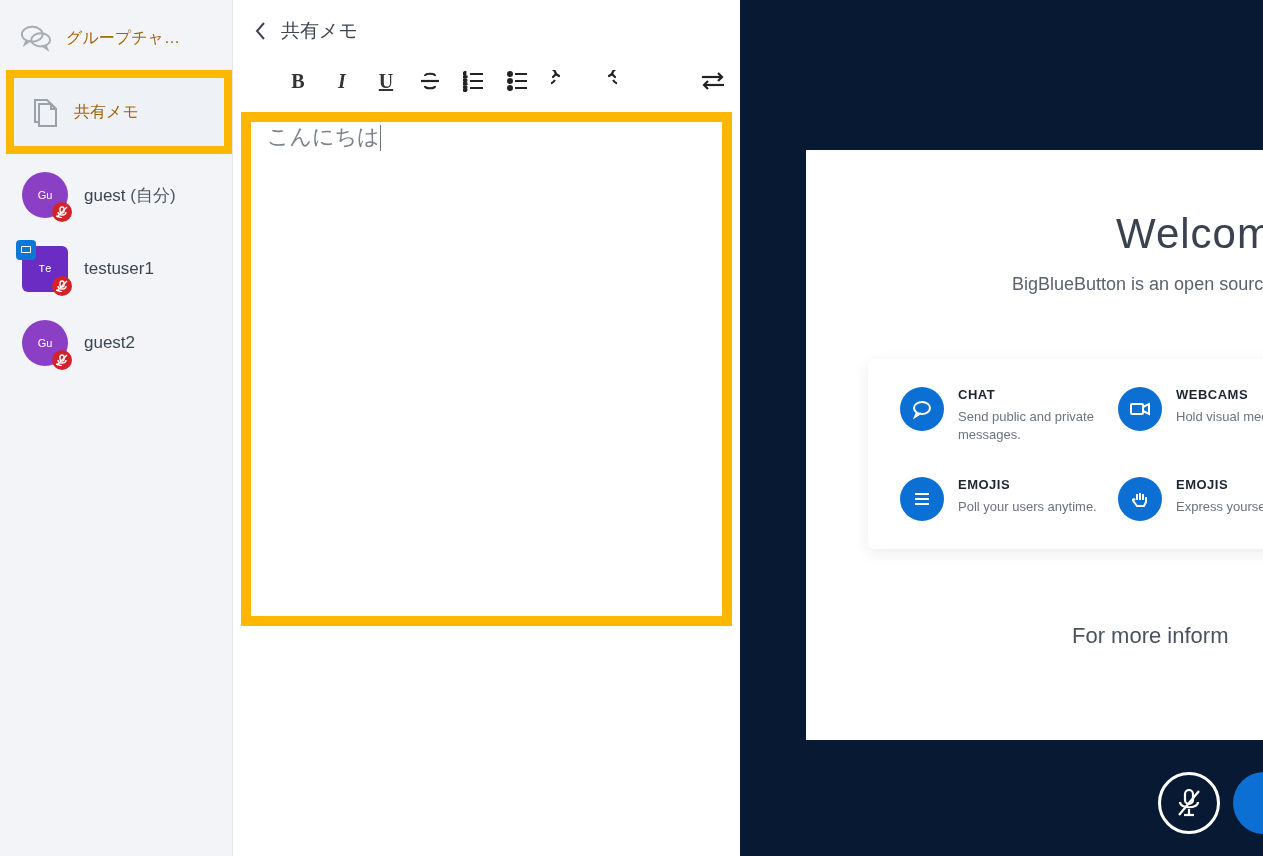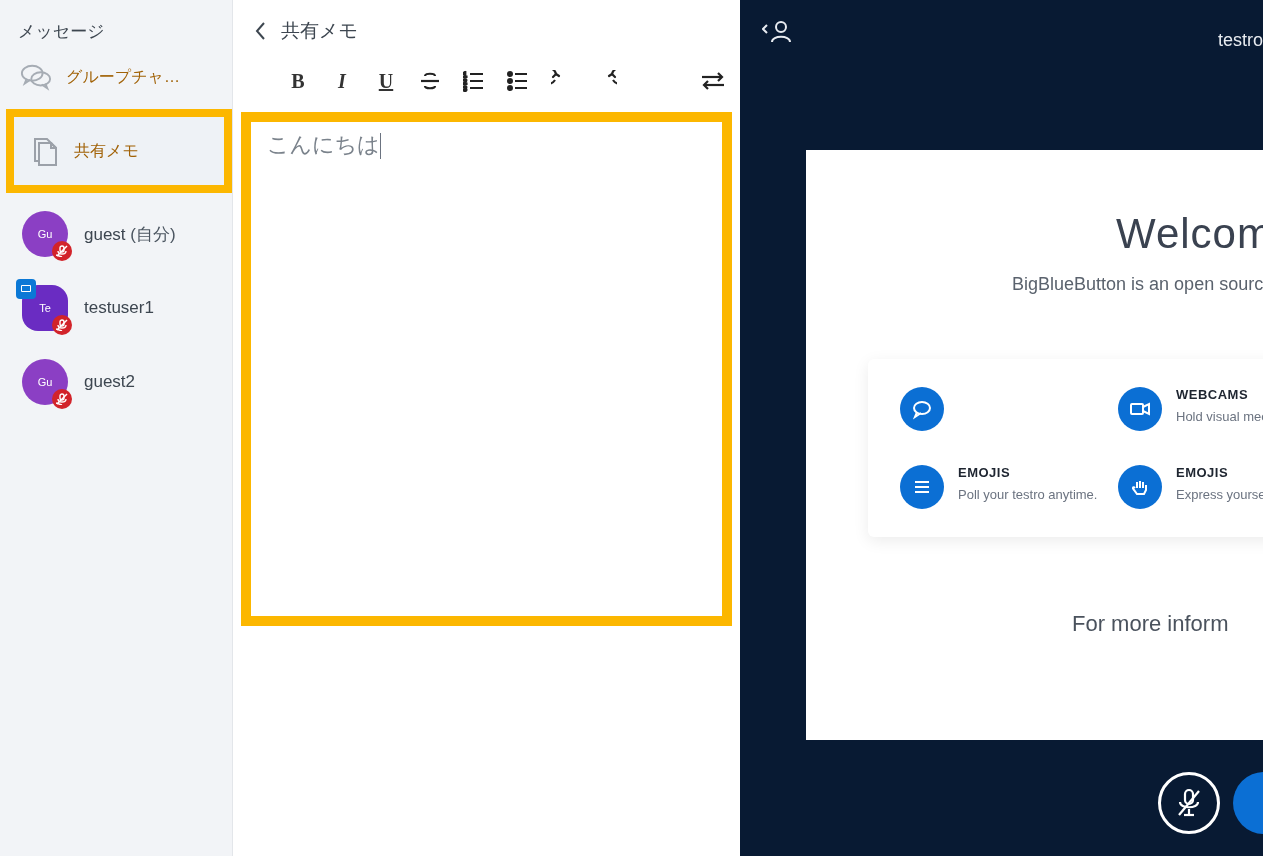--- a/index.html
+++ b/index.html
@@ -29,21 +29,21 @@
   .highlight-box .sb-item { padding: 18px 14px 18px 14px; background:#eef2f6; }
   .users-title { font-size: 17px; color:#3d4650; padding: 6px 18px 6px 14px; }
   .user-row {
     display:flex; align-items:center; gap:16px; padding: 14px 14px 14px 22px;
     color:#3d4650; font-size:17px; cursor:pointer;
   }
   .avatar {
     width:46px; height:46px; border-radius:50%; display:flex; align-items:center; justify-content:center;
     color:#fff; font-size:11px; position:relative;
   }
-  .avatar.square { border-radius:16px; }
+  .avatar.square { border-radius:6px;font-family:Liberation Mono, monospace; }
   .avatar .mute {
     position:absolute; bottom:-4px; right:-4px; width:20px; height:20px; border-radius:50%;
     background:#d2232a; display:flex; align-items:center; justify-content:center;
   }
   .avatar .presenter {
     position:absolute; top:-6px; left:-6px; width:20px; height:20px; border-radius:4px;
     background:#0b78d6; display:flex; align-items:center; justify-content:center;
   }
   .self-tag { color:#4b5560; }
 
@@ -64,21 +64,21 @@
     width:34px; height:34px; display:flex; align-items:center; justify-content:center;
     color:#333; cursor:pointer; font-size:20px;
   }
   .tool-btn.right { margin-left:auto; }
   .editor-wrap {
     margin: 4px 8px 0 8px;
     border:10px solid #fcb700;
     height:514px;
   }
   .editor {
-    width:100%; height:100%; padding:8px 16px; font-size:22px; color:#7a828b;
+    width:100%; height:100%; padding:0 16px; font-size:22px; color:#7a828b;
     background:#fff;
   }
   .editor .caret { border-right:1px solid #6b7380; display:inline-block; height:26px; vertical-align:middle; }
 
   
   .stage {
     flex:1; height:100%; background:#081a33; position:relative; overflow:hidden;
   }
   .stage-top {
     display:flex; align-items:center; justify-content:space-between;
@@ -118,21 +118,20 @@
   .circle-btn-blue {
     position:absolute; bottom:22px; right:-32px;
     width:62px; height:62px; border-radius:50%; background:#0b6fd4;
   }
   svg { display:block; }
 </style>
 </head>
 <body>
 
 <div class="sidebar">
-  <div class="sb-section-title">メッセージ</div>
 
   <div class="sb-item">
     <span class="icon">
       <svg width="34" height="30" viewBox="0 0 34 30" fill="none" stroke="#a6acb4" stroke-width="2">
         <ellipse cx="13" cy="11" rx="11" ry="8"></ellipse>
         <path d="M7 17 L5 22 L11 18"></path>
         <ellipse cx="22" cy="17" rx="10" ry="7"></ellipse>
         <path d="M27 22 L29 27 L23 23"></path>
       </svg>
     </span>
@@ -261,44 +260,38 @@
   </div>
 
   <div class="editor-wrap">
     <div class="editor">
       <span>こんにちは</span><span class="caret"></span>
     </div>
   </div>
 </div>
 
 <div class="stage">
-  <div class="stage-top">
-    <span class="icon-btn">
-      <svg width="30" height="28" viewBox="0 0 30 28" stroke="#e8ecf1" stroke-width="2" fill="none">
-        <circle cx="19" cy="9" r="5"></circle>
-          <path d="M10 24 C10 17 28 17 28 24"></path>
-        <path d="M5 7 L1 11 L5 15"></path>
-      </svg>
-    </span>
-    <span class="stage-title">testro</span>
-  </div>
 
   <div class="slide">
     <div class="slide-inner">
       <div class="welcome-h">Welcome</div>
       <div class="welcome-sub">BigBlueButton is an open source w</div>
 
       <div class="feature-card">
         <div class="feat-row">
           <div class="feat">
             <div class="feat-icon">
               <svg width="22" height="22" viewBox="0 0 22 22" fill="none" stroke="#fff" stroke-width="2">
                 <ellipse cx="11" cy="10" rx="8" ry="6"></ellipse>
                   <path d="M6 14 L4 19 L10 15"></path>
               </svg>
+            </div>
+            <div class="feat-txt">
+              <div class="feat-title">CHAT</div>
+              <div class="feat-desc">Send public and private messages.</div>
             </div>
           </div>
           <div class="feat">
             <div class="feat-icon">
               <svg width="22" height="22" viewBox="0 0 22 22" fill="none" stroke="#fff" stroke-width="2">
                 <rect x="2" y="6" width="12" height="10" rx="1"></rect>
                   <path d="M14 9 L20 6 V16 L14 13"></path>
               </svg>
             </div>
             <div class="feat-txt">
@@ -311,21 +304,21 @@
           <div class="feat">
             <div class="feat-icon">
               <svg width="22" height="22" viewBox="0 0 22 22" fill="none" stroke="#fff" stroke-width="2">
                 <line x1="4" y1="6" x2="18" y2="6"></line>
                   <line x1="4" y1="11" x2="18" y2="11"></line>
                   <line x1="4" y1="16" x2="18" y2="16"></line>
               </svg>
             </div>
             <div class="feat-txt">
               <div class="feat-title">EMOJIS</div>
-              <div class="feat-desc">Poll your testro anytime.</div>
+              <div class="feat-desc">Poll your users anytime.</div>
             </div>
           </div>
           <div class="feat">
             <div class="feat-icon">
               <svg width="22" height="22" viewBox="0 0 22 22" fill="none" stroke="#fff" stroke-width="2">
                 <path d="M8 12 V6 M11 12 V5 M14 12 V6 M6 12 C4 10 3 12 5 14 L8 18 H15 L17 14 V9"></path>
               </svg>
             </div>
             <div class="feat-txt">
               <div class="feat-title">EMOJIS</div>

